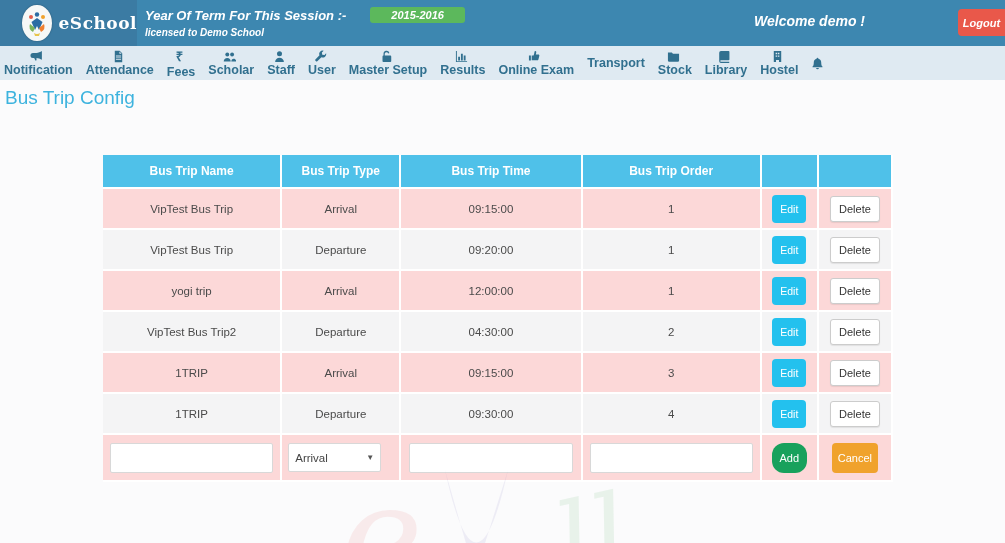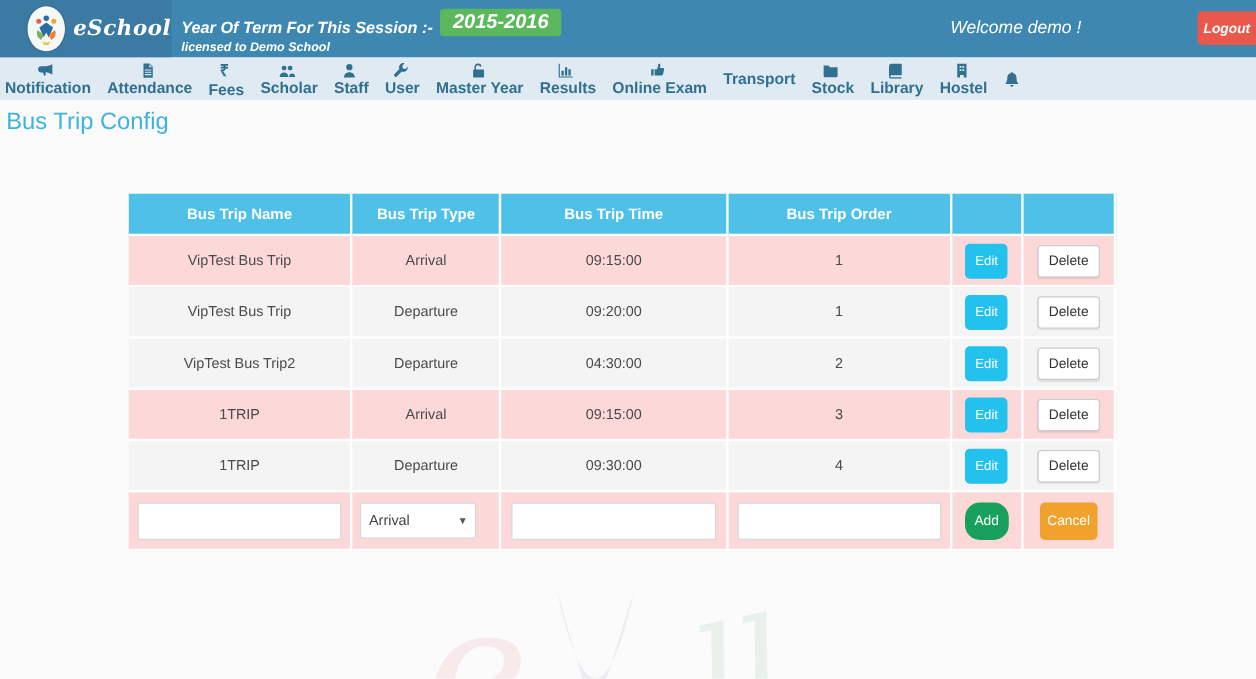--- a/index.html
+++ b/index.html
@@ -5,29 +5,29 @@
   * { margin:0; padding:0; box-sizing:border-box; }
   html,body { width:1005px; height:543px; overflow:hidden; }
   body { font-family:"Liberation Sans", sans-serif; background:#fbfbfc; position:relative; }
 
   
   .topbar { position:absolute; top:0; left:0; width:1005px; height:46px; background:#3d87b0; }
   .brand-block { position:absolute; top:0; left:0; width:137px; height:46px; background:#3b7ba3;
                  display:flex; align-items:center; padding-left:22px; }
   .logo-oval { width:31px; height:36px; background:#f6f8f7; border-radius:50%;
                display:flex; align-items:center; justify-content:center; box-shadow:0 0 2px rgba(0,0,0,.3); }
-  .brand-name { color:#fff; font-size:17px; font-style:italic; font-weight:bold;
+  .brand-name { color:#fff; font-size:17px; font-weight:bold;
                 font-family:"DejaVu Serif", serif; margin-left:7px; letter-spacing:.5px; }
   .session-block { position:absolute; left:145px; top:7px; color:#fff; }
   .session-line { font-size:13px; font-weight:bold; font-style:italic; display:flex; align-items:flex-end; }
-  .session-badge { background:#5cb85c; color:#fff; font-size:16px; font-weight:bold; font-style:italic;
-                   border-radius:3px; padding:2px 10px; margin-left:6px; }
+  .session-badge { background:#5cb85c; color:#fff; font-size:11px; font-weight:bold; font-style:italic;
+                   border-radius:3px; padding:2px 21px; margin-left:24px; }
   .licensed { font-size:10px; font-weight:bold; font-style:italic; margin-top:4px; }
   .welcome { position:absolute; right:140px; top:13px; color:#fff; font-size:14px;
-             font-weight:normal; font-style:italic; }
+             font-weight:bold; font-style:italic; }
   .logout-btn { position:absolute; right:0; top:9px; width:47px; height:27px; background:#e9584a;
                 border:none; border-radius:4px 0 0 4px; color:#fff; font-size:11px; font-style:italic;
                 font-weight:bold; cursor:pointer; font-family:"Liberation Sans",sans-serif; }
 
   
   .navbar { position:absolute; top:46px; left:0; width:1005px; height:34px; background:#dfeaf2;
             display:flex; align-items:center; padding:0 4px; }
   .nav-item { display:flex; align-items:center; color:#31708f; font-size:12.5px; font-weight:bold;
               text-decoration:none; margin-right:13px; white-space:nowrap; cursor:pointer;flex-direction:column; }
   .nav-item .nicon { display:inline-flex; align-items:center; margin-right:3px; }
@@ -153,21 +153,21 @@
     </span>
     <span>User</span>
   </a>
 
   <a class="nav-item">
     <span class="nicon">
       <svg viewBox="0 0 14 14">
           <path d="M3.8 6V4.1a3.2 3.2 0 0 1 6.3-.8l-1.3.4A1.9 1.9 0 0 0 5.1 4.1V6h6.1c.5 0 .9.4.9.9v5.2c0 .5-.4.9-.9.9H3.6c-.5 0-.9-.4-.9-.9V6.9c0-.5.4-.9.9-.9z"></path>
         </svg>
     </span>
-    <span>Master Year</span>
+    <span>Master Setup</span>
   </a>
 
   <a class="nav-item">
     <span class="nicon">
       <svg viewBox="0 0 14 14">
           <path d="M1 1h1v11h11v1H1zM3.4 7.2h2v4h-2zm3-3.2h2v7.2h-2zm3 1.8h2v5.4h-2z"></path>
         </svg>
     </span>
     <span>Results</span>
   </a>
@@ -250,20 +250,28 @@
       <td>Arrival</td>
       <td>09:15:00</td>
       <td>1</td>
       <td><button class="btn-edit">Edit</button></td>
       <td><button class="btn-delete">Delete</button></td>
     </tr>
     <tr class="row-gray">
       <td>VipTest Bus Trip</td>
       <td>Departure</td>
       <td>09:20:00</td>
+      <td>1</td>
+      <td><button class="btn-edit">Edit</button></td>
+      <td><button class="btn-delete">Delete</button></td>
+    </tr>
+    <tr class="row-pink">
+      <td>yogi trip</td>
+      <td>Arrival</td>
+      <td>12:00:00</td>
       <td>1</td>
       <td><button class="btn-edit">Edit</button></td>
       <td><button class="btn-delete">Delete</button></td>
     </tr>
     <tr class="row-gray">
       <td>VipTest Bus Trip2</td>
       <td>Departure</td>
       <td>04:30:00</td>
       <td>2</td>
       <td><button class="btn-edit">Edit</button></td>

